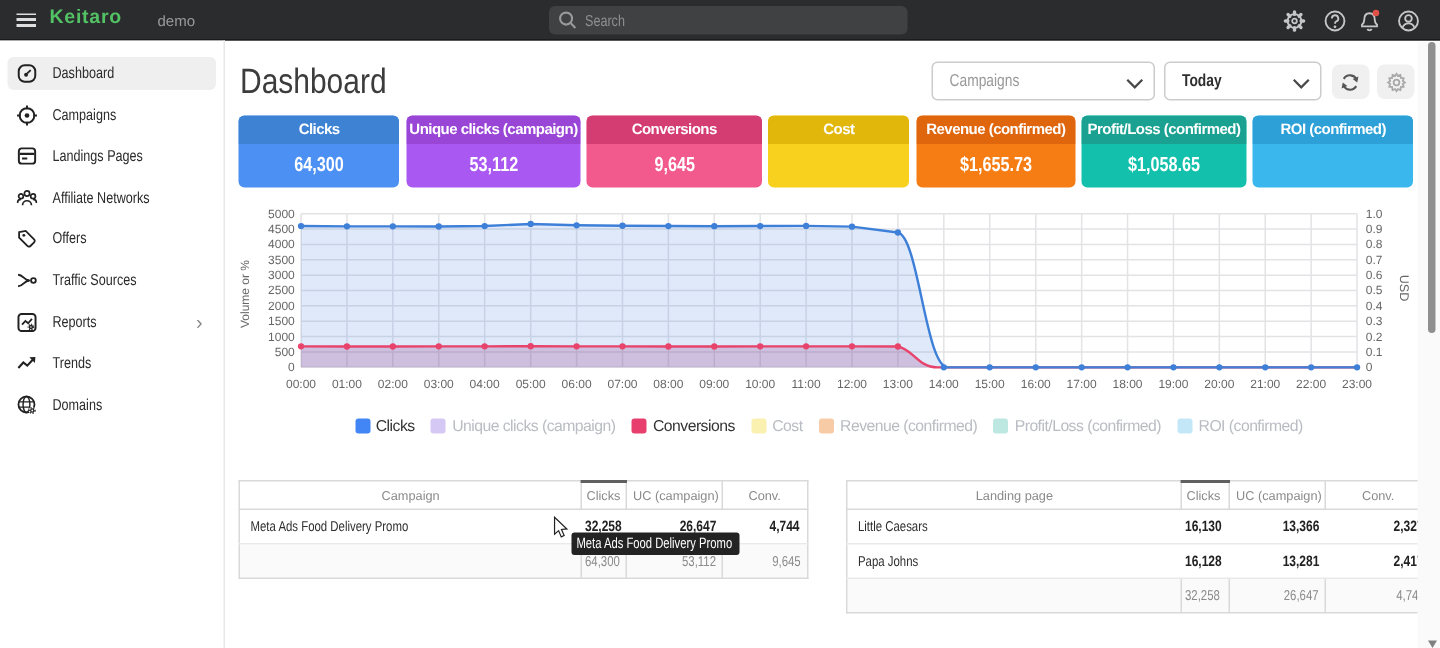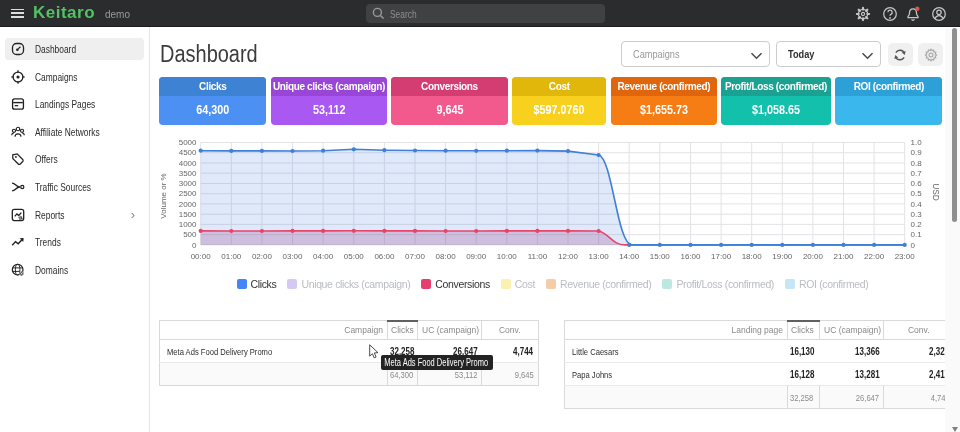--- a/index.html
+++ b/index.html
@@ -4,21 +4,21 @@
 *{margin:0;padding:0;box-sizing:border-box}
 html,body{width:960px;height:432px;overflow:hidden;font-family:"Liberation Sans",sans-serif;background:#fff}
 .cx{display:inline-block;transform:scaleX(0.8);white-space:nowrap}
 .cx.l{transform-origin:0 50%}
 .cx.c{transform-origin:50% 50%}
 .cx.r{transform-origin:100% 50%}
 .cx.t{transform:scaleX(0.75)}
 #topbar{position:absolute;left:0;top:0;width:960px;height:27px;background:#2b2c2e;border-bottom:1px solid #1c1c1e}
 #burger{position:absolute;left:11px;top:8.5px;width:12.5px;height:10px}
 #burger div{height:1.8px;background:#dedede;margin-bottom:2.2px}
-#logo{position:absolute;left:33px;top:3px;font-size:17px;font-weight:bold;color:#52c264;letter-spacing:0.5px}
+#logo{position:absolute;left:33px;top:3px;font-size:13px;font-weight:bold;color:#52c264;letter-spacing:0.5px}
 #demo{position:absolute;left:105px;top:9px;font-size:10px;color:#9a9a9a}
 #search{position:absolute;left:366px;top:4px;width:239px;height:19px;background:#404143;border-radius:4px}
 #search svg{position:absolute;left:6px;top:3px}
 #search span{position:absolute;left:24px;top:3.5px;font-size:10.5px;color:#8f8f8f}
 .tico{position:absolute;top:6px}
 #scroll-thumb{position:absolute;left:951.5px;top:28px;width:5.5px;height:194px;background:#8f8f8f;border-radius:3px}
 #scroll-track{position:absolute;left:944.5px;top:28px;width:15.5px;height:404px;background:#fafafa}
 #scroll-arrow{position:absolute;left:952.2px;top:426.5px;width:0;height:0;border-left:3.4px solid transparent;border-right:3.4px solid transparent;border-top:5px solid #808080}
 #sidebar{position:absolute;left:0;top:27px;width:150px;height:405px;background:#fff;border-right:1px solid #e7e7e7}
 .sitem{position:absolute;left:5px;width:139px;height:22px;border-radius:4px;display:flex;align-items:center;font-size:10.5px;color:#2b2b2b}
@@ -38,21 +38,21 @@
 .card{position:absolute;top:76.5px;height:48px;border-radius:4px;color:#fff;text-align:center;overflow:hidden}
 .chead{height:19.5px;font-size:10px;font-weight:bold;line-height:20.5px;white-space:nowrap;letter-spacing:-0.35px}
 .cval{font-size:13.5px;font-weight:bold;line-height:28px}
 #chart{position:absolute;left:0;top:0}
 #legend{position:absolute;left:154px;top:277.5px;width:797px;display:flex;justify-content:center;align-items:center}
 .litem{display:flex;align-items:center;font-size:10.5px;color:#333;margin:0 5.5px;white-space:nowrap;letter-spacing:-0.35px}
 .litem.dim{color:#b9bcc2}
 .lsq{width:10px;height:10px;border-radius:2px;margin-right:4px;flex:none}
 .dtab{position:absolute;top:319.5px;border-collapse:collapse;table-layout:fixed;font-size:9.5px;background:#fff}
 .dtab th{border:1px solid #d9d9d9;color:#8a8a8a;font-weight:400;height:19px;padding:0 4px;white-space:nowrap;overflow:hidden;font-size:8.5px}
-.dtab .hname{text-align:right;padding-left:5px}
+.dtab .hname{text-align:center;padding-left:5px}
 .dtab .hsort{border-top:2px solid #606060;text-align:left;padding-left:3px}
 .dtab .hleft{text-align:right}
 .dtab .hright{text-align:center}
 .dtab td{height:23px;padding:0 4px;white-space:nowrap;overflow:hidden}
 .dtab tbody td{border-bottom:1px solid #e9e9e9}
 .dtab tbody tr td:first-child{border-left:1px solid #d9d9d9}
 .dtab tbody tr td:last-child{border-right:1px solid #d9d9d9}
 .tname{text-align:left;color:#2e2e2e;padding-left:7px!important}
 .tnum{text-align:right;color:#222;font-weight:bold;font-size:10px}
 .tnum.clip,.tfnum.clip{text-align:left;padding-left:2px!important;padding-right:0!important}
@@ -239,21 +239,20 @@
 <div class="card" style="left:270.9px;width:116.2px;background:#aa58f2">
     <div class="chead" style="background:#9946d6">Unique clicks (campaign)</div>
     <div class="cval"><span class="cx c">53,112</span></div>
   </div>
 <div class="card" style="left:391.4px;width:116.2px;background:#f2598c">
     <div class="chead" style="background:#d43d72">Conversions</div>
     <div class="cval"><span class="cx c">9,645</span></div>
   </div>
 <div class="card" style="left:512.2px;width:94.2px;background:#f8d01e">
     <div class="chead" style="background:#e2b70c">Cost</div>
-    <div class="cval"><span class="cx c">$597.0760</span></div>
   </div>
 <div class="card" style="left:611.2px;width:105.4px;background:#f67c14">
     <div class="chead" style="background:#e0660e">Revenue (confirmed)</div>
     <div class="cval"><span class="cx c">$1,655.73</span></div>
   </div>
 <div class="card" style="left:721.4px;width:109.2px;background:#12c0ac">
     <div class="chead" style="background:#1aa191">Profit/Loss (confirmed)</div>
     <div class="cval"><span class="cx c">$1,058.65</span></div>
   </div>
 <div class="card" style="left:835.4px;width:106.9px;background:#3ab7ec">

